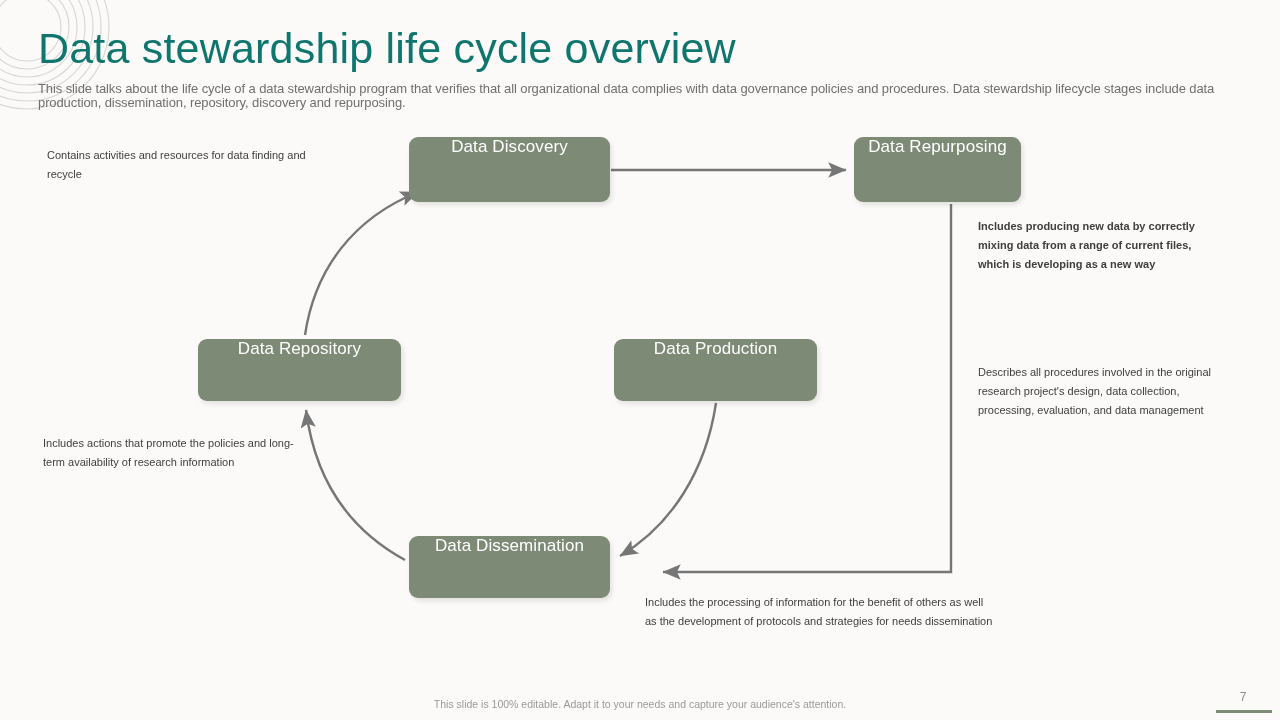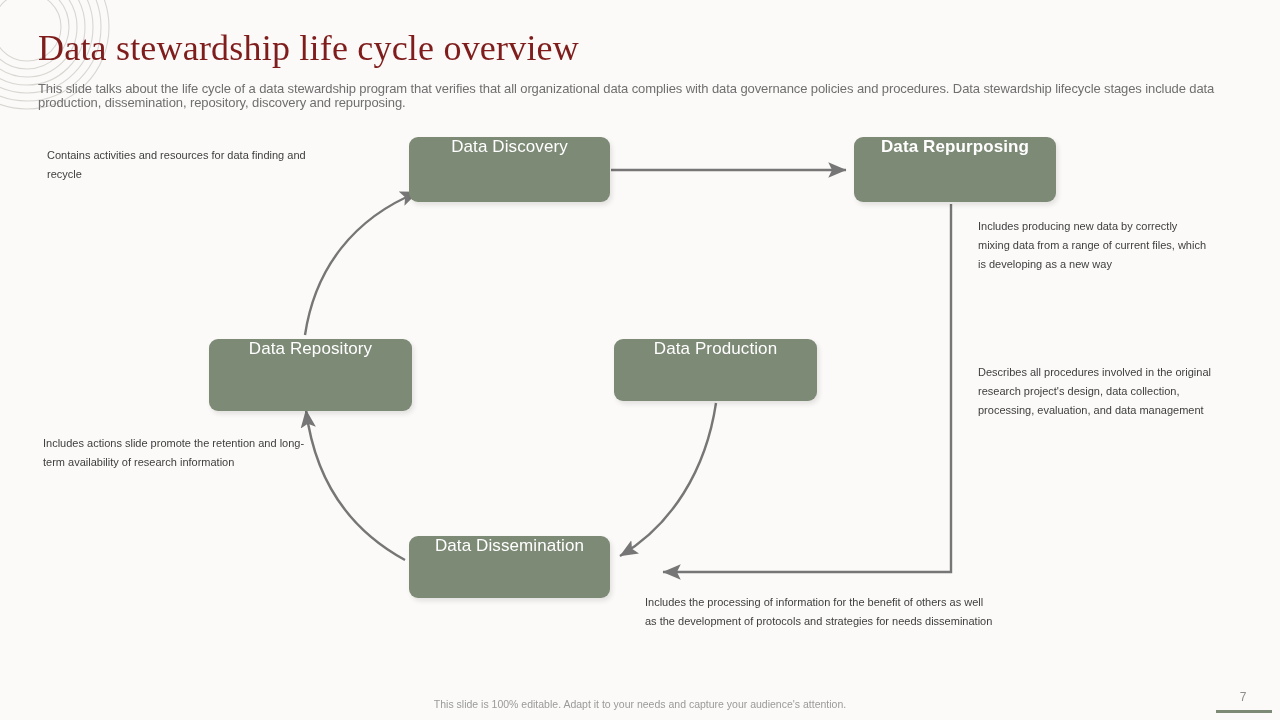--- a/index.html
+++ b/index.html
@@ -26,26 +26,26 @@
     width: 170px;
     height: 170px;
     pointer-events: none;
   }
 
   
   #page-title {
     position: absolute;
     left: 38px;
     top: 22px;
-    font-size: 36px;
+    font-size: 43px;
     line-height: 52px;
     font-weight: 300;
     letter-spacing: 0.2px;
-    color: #7f1d1d;
-    font-family: Liberation Serif, serif;
+    color: #0f766e;
+    font-family: Liberation Sans, sans-serif;
     white-space: nowrap;
   }
   #page-subtitle {
     position: absolute;
     left: 38px;
     top: 82px;
     width: 1180px;
     font-size: 13px;
     line-height: 14px;
     color: #6f6f6f;
@@ -59,34 +59,34 @@
     border-radius: 9px;
     color: #ffffff;
     display: flex;
     justify-content: center;
     font-size: 17px;
     letter-spacing: 0.1px;
     box-shadow: 2px 3px 5px rgba(0,0,0,0.10);
   }
 
   #node-discovery     { left: 409px; top: 137px; width: 201px; height: 65px; }
-  #node-repurposing   { left: 854px; top: 137px; width: 202px; height: 65px; font-weight: bold; }
-  #node-repository    { left: 209px; top: 339px; width: 203px; height: 72px; }
+  #node-repurposing   { left: 854px; top: 137px; width: 167px; height: 65px; }
+  #node-repository    { left: 198px; top: 339px; width: 203px; height: 62px; }
   #node-production    { left: 614px; top: 339px; width: 203px; height: 62px; }
   #node-dissemination { left: 409px; top: 536px; width: 201px; height: 62px; }
 
   
   .annotation {
     position: absolute;
     color: #3e3e3e;
     font-size: 11px;
     line-height: 19px;
   }
   #ann-discovery     { left: 47px;  top: 146px; width: 260px; }
-  #ann-repurposing   { left: 978px; top: 217px; width: 230px; }
+  #ann-repurposing   { left: 978px; top: 217px; width: 230px; font-weight: bold; }
   #ann-production    { left: 978px; top: 355px; width: 250px; margin-top: 8px; }
   #ann-repository    { left: 43px;  top: 434px; width: 270px; }
   #ann-dissemination { left: 645px; top: 593px; width: 350px; }
 
   
   #connectors {
     position: absolute;
     left: 0;
     top: 0;
     width: 1280px;
@@ -170,20 +170,20 @@
   <div class="node" id="node-dissemination">
     <span>Data Dissemination</span>
   </div>
   <div class="node" id="node-production">
     <span>Data Production</span>
   </div>
 
   <div class="annotation" id="ann-discovery">Contains activities and resources for data finding and recycle</div>
   <div class="annotation" id="ann-repurposing">Includes producing new data by correctly mixing data from a range of current files, which is developing as a new way</div>
   <div class="annotation" id="ann-production">Describes all procedures involved in the original research project's design, data collection, processing, evaluation, and data management</div>
-  <div class="annotation" id="ann-repository">Includes actions slide promote the retention and long-term availability of research information</div>
+  <div class="annotation" id="ann-repository">Includes actions that promote the policies and long-term availability of research information</div>
   <div class="annotation" id="ann-dissemination">Includes the processing of information for the benefit of others as well as the development of protocols and strategies for needs dissemination</div>
 
   <div id="footer-note">This slide is 100% editable. Adapt it to your needs and capture your audience's attention.</div>
   <div id="page-number">7</div>
   <div id="page-number-rule"></div>
 
 </div>
 
 </body></html>

